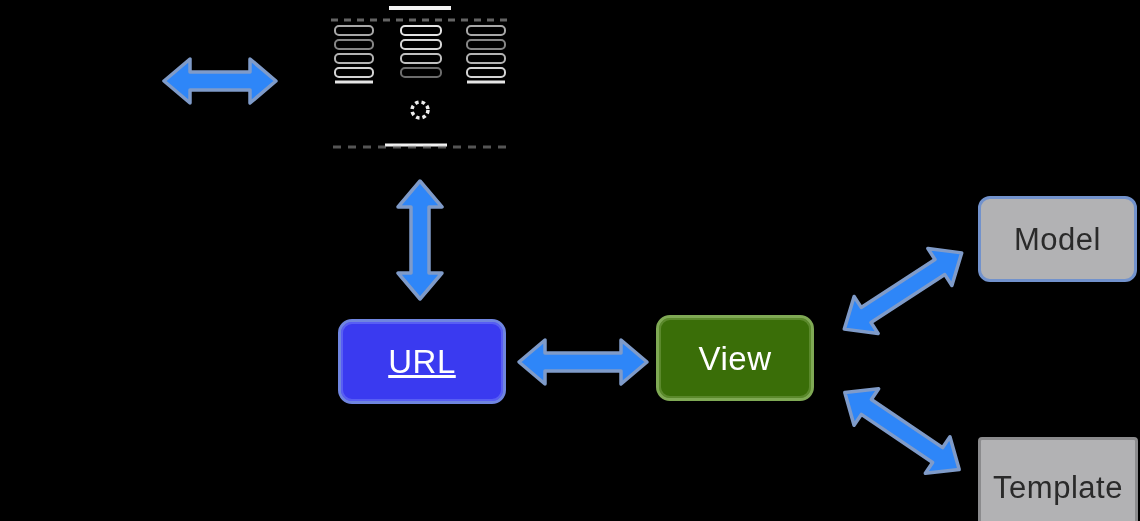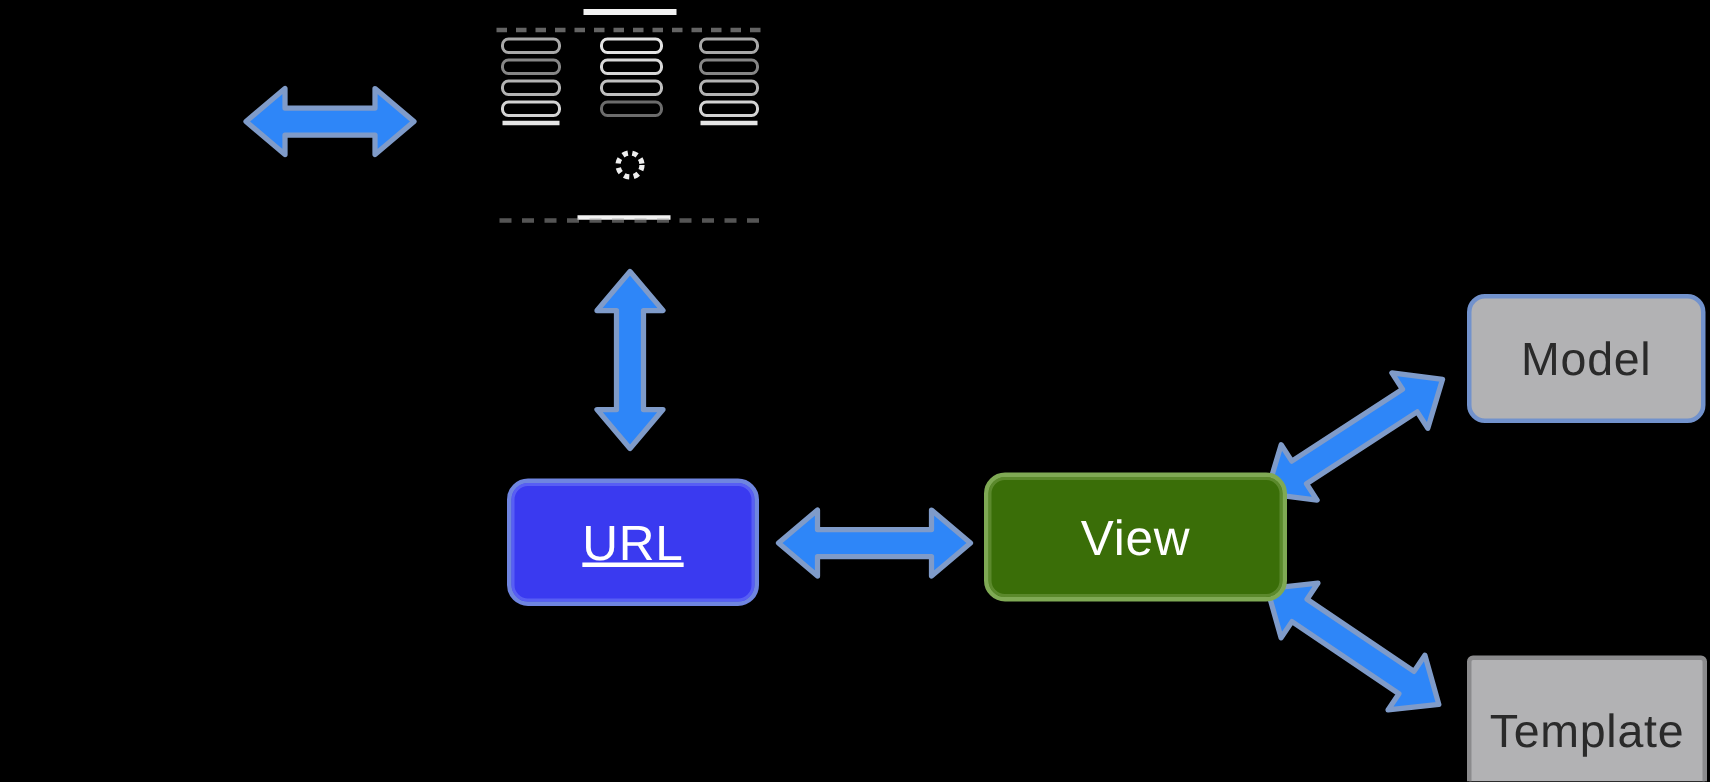--- a/index.html
+++ b/index.html
@@ -31,21 +31,21 @@
 
   .url-box {
     left: 338px; top: 319px; width: 168px; height: 85px;
     background: var(--url-fill, #3a3af0);
     border: 3px solid var(--url-border, #6f85e0);
     box-shadow: inset 0 0 0 2px rgba(160,178,255,0.30);
     color: var(--url-text, #ffffff);
     text-decoration: underline;
   }
   .view-box {
-    left: 656px; top: 315px; width: 202px; height: 86px;
+    left: 656px; top: 315px; width: 158px; height: 86px;
     background: var(--view-fill, #3a6e08);
     border: 3px solid var(--view-border, #7fa954);
     box-shadow: inset 0 0 0 2px rgba(190,220,150,0.25);
     color: var(--view-text, #ffffff);
   }
   .model-box {
     left: 978px; top: 196px; width: 159px; height: 86px;
     background: var(--model-fill, #b2b2b4);
     border: 3px solid var(--model-border, #7292cc);
     border-radius: 12px;

